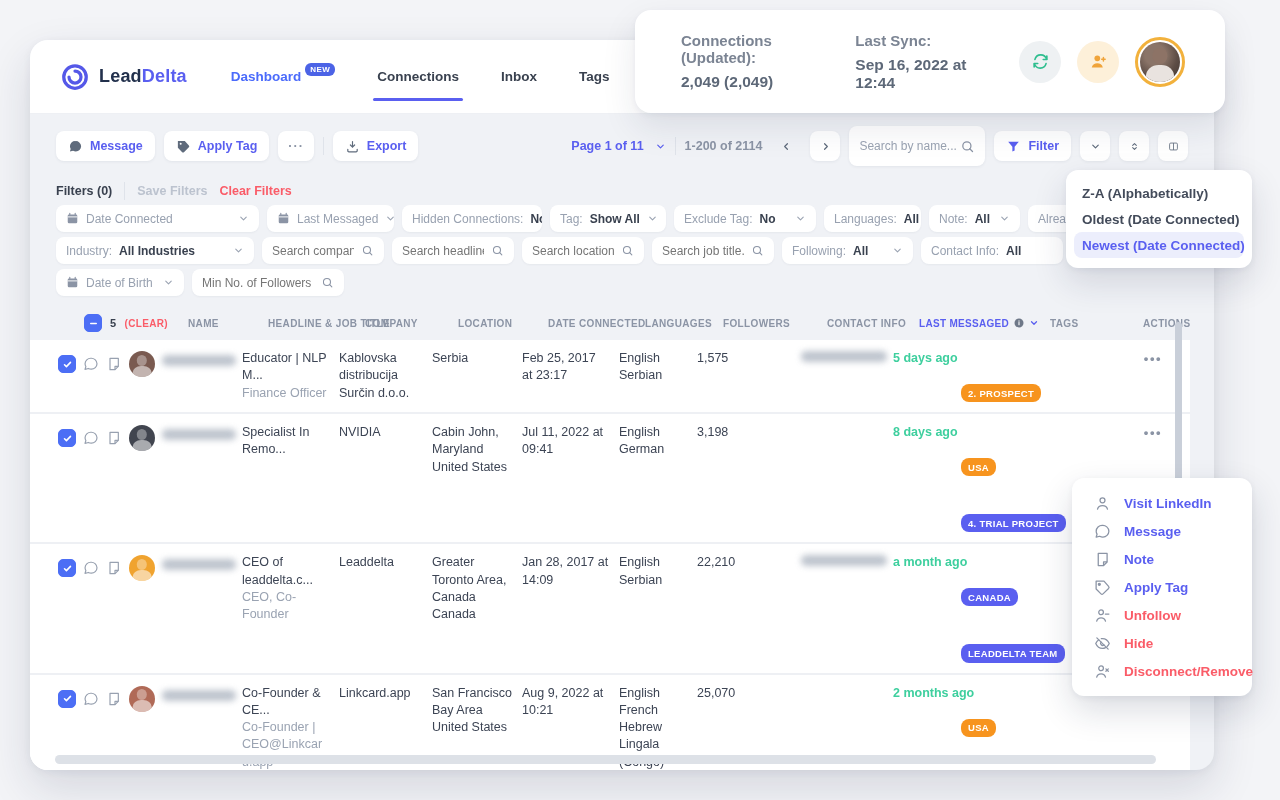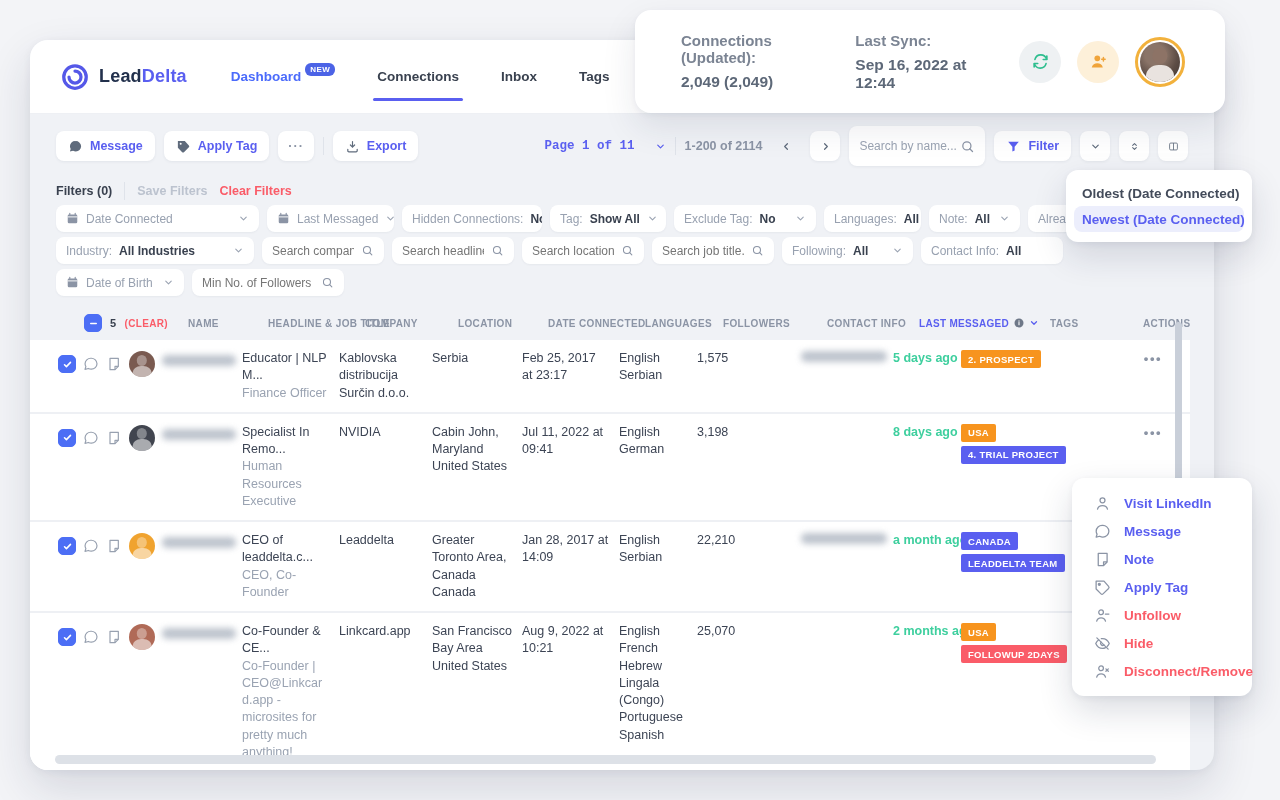--- a/index.html
+++ b/index.html
@@ -45,21 +45,21 @@
   .content { padding:0 26px; }
 
   .toolbar { margin-top:12px; display:flex; align-items:center; }
   .btn { background:#fff; height:30px; border-radius:8px; display:inline-flex; align-items:center; gap:7px; padding:0 12px;
          font-size:12.5px; font-weight:700; color:#5a5ff0; box-shadow:0 1px 3px rgba(40,50,80,.07); cursor:pointer; white-space:nowrap; }
   .btn .ic { color:#5f6b7c; }
   .btn.icon-only { padding:0 10px; color:#8b94a5; font-weight:800; letter-spacing:1px; }
   .tb-left { display:flex; align-items:center; gap:9px; }
   .tb-right { margin-left:auto; display:flex; align-items:center; gap:9px; }
   .vdiv { width:1px; height:18px; background:#dfe3ea; }
-  .page-label { color:#5a5ff0; font-weight:700; font-size:12.5px; display:flex; align-items:center; gap:20px; cursor:pointer;font-family:Liberation Mono, monospace; }
+  .page-label { color:#5a5ff0; font-weight:700; font-size:12.5px; display:flex; align-items:center; gap:11px; cursor:pointer; }
   .page-label .ic { color:#5a5ff0; } .page-label .ic svg{ width:11px; height:11px; }
   .range-label { color:#8b94a5; font-size:12.5px; font-weight:600; }
   .pg-prev { color:#c3c9d4; background:none; box-shadow:none; }
   .pg-next { color:#6b7689; }
   .pg-btn { width:30px; justify-content:center; padding:0; }
   .pg-btn .ic svg { width:11px; height:11px; }
   .search-box { background:#fff; height:40px; border-radius:8px; display:flex; align-items:center; padding:0 10px; width:136px;
                 box-shadow:0 1px 3px rgba(40,50,80,.07); }
   .search-box input { border:none; outline:none; width:100%; font-size:12px; color:#3c4454; font-family:inherit; background:transparent; }
   .search-box input::placeholder { color:#9aa3b2; }
@@ -111,21 +111,21 @@
   .row-ic { color:#98a1b0; cursor:pointer; } .row-ic svg { width:16px; height:16px; }
   .row-avatar { width:26px; height:26px; border-radius:50%; flex:none; position:relative; overflow:hidden; }
   .row-avatar::after { content:""; position:absolute; left:50%; top:56%; transform:translateX(-50%); width:72%; height:58%; border-radius:45% 45% 0 0; background:rgba(255,255,255,.55); }
   .row-avatar::before { content:""; position:absolute; left:50%; top:14%; transform:translateX(-50%); width:40%; height:42%; border-radius:50%; background:rgba(255,255,255,.35); z-index:2; }
   .redact { display:inline-block; height:11px; border-radius:5px; background:#adb5c1; filter:blur(3px); opacity:.8; }
   .name-blob { width:74px; margin-top:5px; }
   .contact-blob { width:86px; margin-top:1px; }
   .sub { color:#9aa3b2; }
   .last-cell { color:#3ecf9e; font-weight:600; white-space:nowrap; }
   .tags-cell { display:flex; flex-direction:column; align-items:flex-start; gap:4px; }
-  .tagb { font-size:9.5px; font-weight:800; color:#fff; padding:2.5px 7px; border-radius:2px; letter-spacing:.3px; white-space:nowrap; }
+  .tagb { font-size:9.5px; font-weight:800; color:#fff; padding:2.5px 7px; border-radius:8px; letter-spacing:.3px; white-space:nowrap;margin-top:34px; }
   .tag-orange { background:#f7941e; } .tag-purple { background:#5a5ff0; } .tag-red { background:#fa5c68; }
   .actions-cell { text-align:right; padding-right:28px; color:#8b94a5; font-weight:800; letter-spacing:1.5px; font-size:13px; cursor:pointer; }
 
   
   .vscroll { position:absolute; right:32px; top:282px; width:7px; height:240px; border-radius:4px; background:#c9cfd9; z-index:5; }
   .hscroll { position:absolute; left:25px; right:58px; bottom:6px; height:9px; border-radius:5px; background:#dde1e7; z-index:5; }
 
   
   .sort-menu { position:absolute; left:1066px; top:170px; width:186px; background:#fff; border-radius:12px; padding:10px 8px;
                box-shadow:0 14px 34px rgba(25,35,70,.14), 0 2px 6px rgba(25,35,70,.06); z-index:40; }
@@ -526,21 +526,20 @@
               <svg viewBox="0 0 24 24" fill="none" stroke="currentColor" stroke-width="1.8" stroke-linejoin="round">
                 <path d="M6 3.5h12.5v12l-5 5H6z"></path>
                 <path d="M13.5 20.5v-5h5"></path>
               </svg>
             </span>
       <div class="row-avatar" style="background:#41454f"></div>
     </div>
     <div class="cell"><span class="redact name-blob"></span></div>
     <div class="cell">
             <div>Specialist In Remo...</div>
-            <div class="sub">Human Resources Executive</div>
           </div>
     <div class="cell">NVIDIA</div>
     <div class="cell">Cabin John, Maryland United States</div>
     <div class="cell">Jul 11, 2022 at 09:41</div>
     <div class="cell">
             <div>English</div>
             <div>German</div>
           </div>
     <div class="cell">3,198</div>
     <div class="cell"></div>
@@ -678,20 +677,21 @@
           </svg>
         </span>
       </div>
     <div class="avatar-ring">
         <div class="avatar-photo"></div>
       </div>
   </div>
 </div>
 
 <div class="sort-menu" id="sort-menu">
+    <div class="sort-item">Z-A (Alphabetically)</div>
     <div class="sort-item">Oldest (Date Connected)</div>
     <div class="sort-item active">Newest (Date Connected)</div>
   </div>
 
 <div class="ctx-menu" id="ctx-menu">
     <div class="ctx-item">
       <span class="ic ">
         <svg viewBox="0 0 24 24" fill="none" stroke="currentColor" stroke-width="1.8" stroke-linecap="round">
           <circle cx="12" cy="7.5" r="3.5"></circle>
           <path d="M5 20c.8-3.5 3.7-5 7-5s6.2 1.5 7 5"></path>

